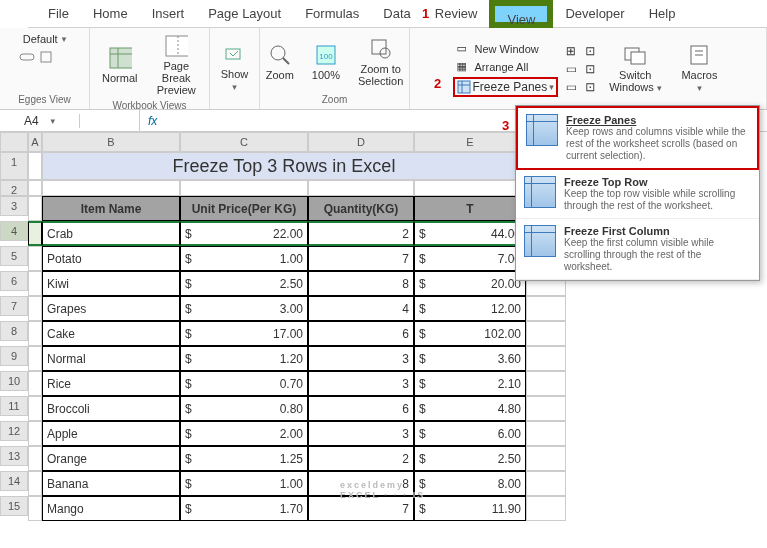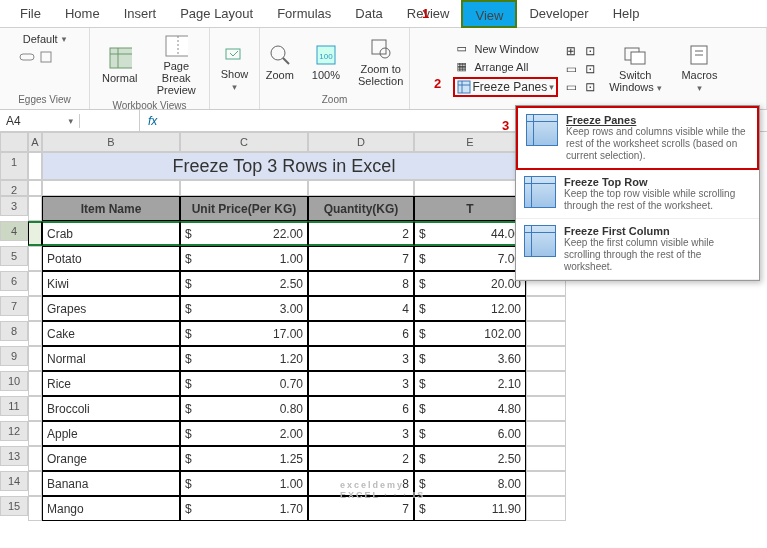--- a/index.html
+++ b/index.html
@@ -1,42 +1,42 @@
 <!DOCTYPE html>
 <html><head>
 <meta charset="utf-8">
 <style>
 * { box-sizing: border-box; margin: 0; padding: 0; font-family: "Segoe UI", Arial, sans-serif; }
 body { background: #fff; font-size: 12px; color: #333; width: 767px; height: 548px; overflow: hidden; position: relative; }
 
 
-.tabs { display: flex; align-items: center; gap: 0; height: 28px; border-bottom: 1px solid #d0d0d0; padding-left: 8px; }
+.tabs { display: flex; align-items: center; gap: 0; height: 28px; border-bottom: 1px solid #d0d0d0; padding-left: 8px; margin-left: 28px; }
 .tab { padding: 0 12px; height: 28px; line-height: 28px; cursor: pointer; font-size: 13px; color: #444; }
-.tab.active { border: 2px solid #4d7c0f; background: #0ea5e9; }
+.tab.active { border: 6px solid #4d7c0f; background: #7dd3fc; }
 
 
 .ribbon { display: flex; height: 82px; border-bottom: 1px solid #ccc; background: #fafafa; }
 .group { border-right: 1px solid #ddd; padding: 4px 6px; display: flex; flex-direction: column; justify-content: space-between; align-items: center; }
 .group-content { display: flex; align-items: center; gap: 6px; flex: 1; }
 .group-label { font-size: 10px; color: #666; text-align: center; padding-top: 2px; }
 .btn-lg { display: flex; flex-direction: column; align-items: center; justify-content: flex-end; gap: 2px; padding: 2px 6px; cursor: pointer; }
 .btn-lg .icon { width: 24px; height: 24px; display: flex; align-items: center; justify-content: center; }
 .btn-lg .lbl { font-size: 11px; text-align: center; line-height: 1.1; }
 .btn-sm-col { display: flex; flex-direction: column; gap: 2px; }
 .btn-sm { display: flex; align-items: center; gap: 4px; font-size: 11px; padding: 1px 4px; cursor: pointer; }
 .btn-sm .icon { width: 14px; height: 14px; }
 .freeze-btn { border: 2px solid #c00; padding: 1px 2px; display: flex; align-items: center; gap: 2px; }
 .chev { font-size: 9px; color: #666; }
 
 
 .callout { position: absolute; color: #c00; font-weight: bold; font-size: 13px; z-index: 50; }
 
 
 .fbar { display: flex; align-items: center; height: 22px; border-bottom: 1px solid #ccc; }
-.namebox { width: 80px; border-right: 1px solid #ccc; padding: 0 6px; font-size: 12px; display: flex; align-items: center; justify-content: space-between; }
+.namebox { width: 80px; border-right: 1px solid #ccc; padding: 0 24px; font-size: 12px; display: flex; align-items: center; justify-content: space-between; }
 .fx { padding: 0 8px; font-style: italic; color: #0369a1; }
 
 
 .sheet { display: grid; grid-template-columns: 28px 14px 138px 128px 106px 112px 40px; }
 .colhdr, .rowhdr { background: #e6e6e6; border: 1px solid #ccc; text-align: center; font-size: 11px; color: #555; height: 20px; line-height: 18px; }
 .corner { background: #e6e6e6; border: 1px solid #ccc; }
 .cell { border: 1px solid #ccc; height: 25px; padding: 0 4px; display: flex; align-items: center; font-size: 12px; background: #fff; }
 .title-cell { background: #d9e1f2; font-weight: normal; font-size: 18px; justify-content: center; }
 .hdr-cell { background: #a3a3a3; font-weight: bold; justify-content: center; border: 1px solid #000; }
 .data-cell { border: 1px solid #000; }

